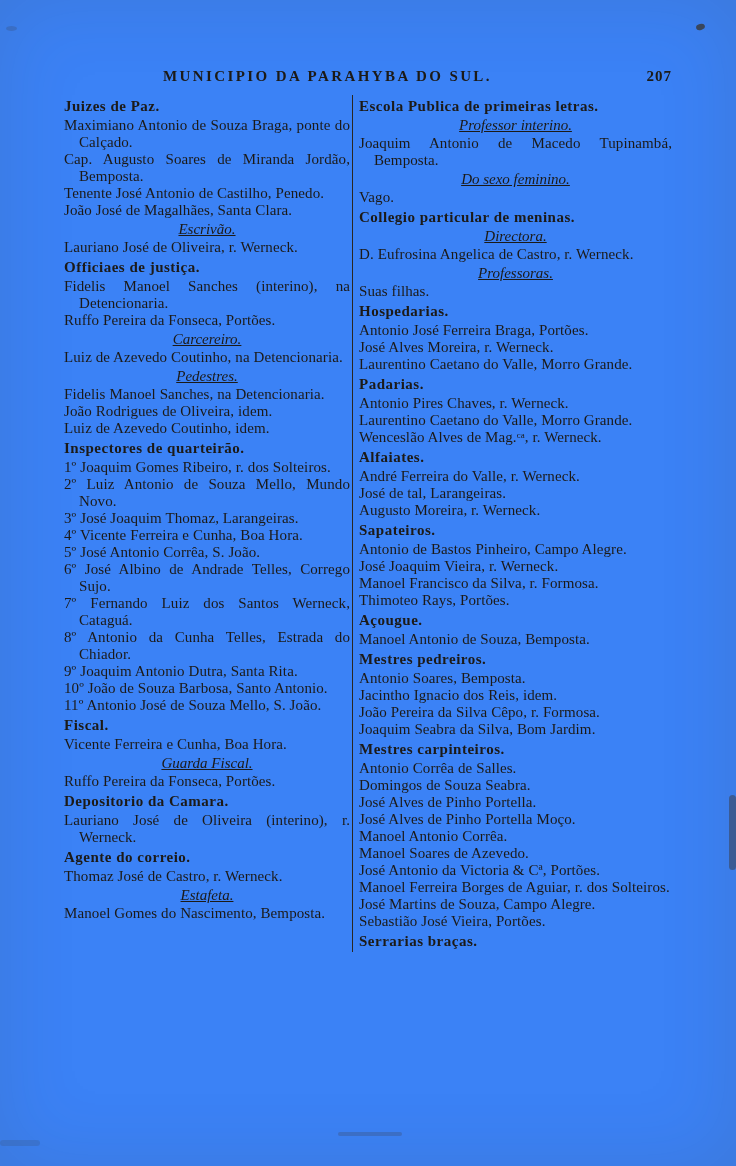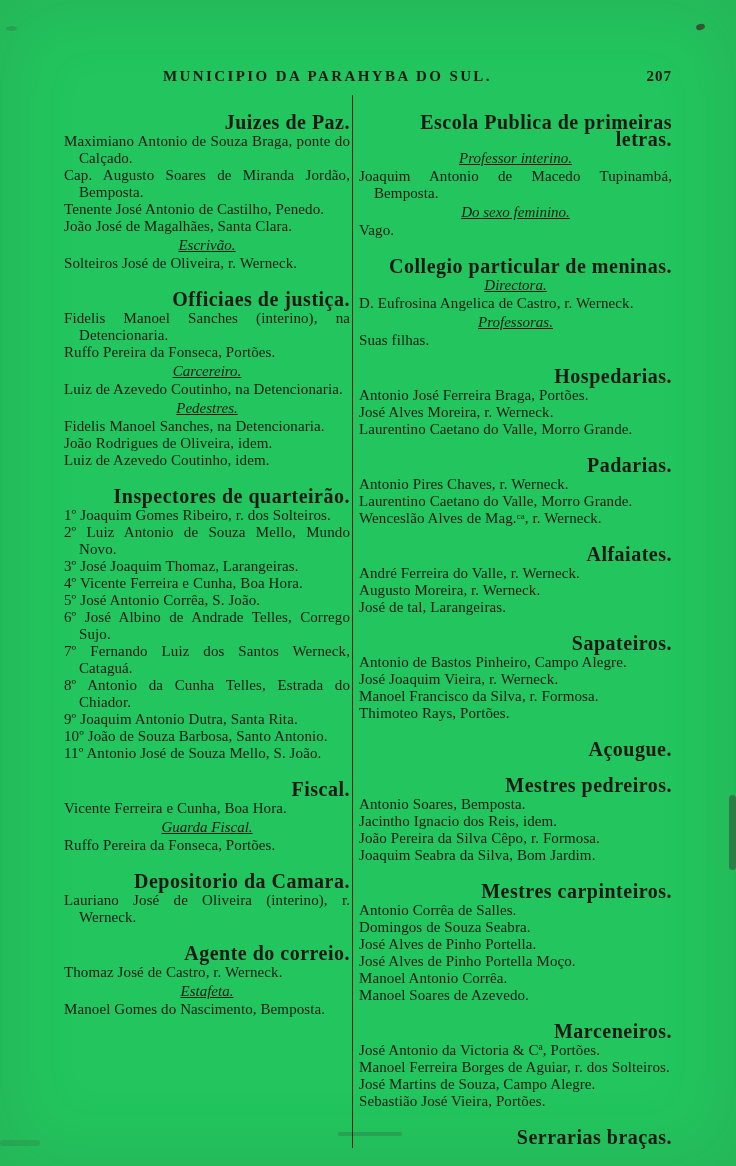--- a/index.html
+++ b/index.html
@@ -5,21 +5,21 @@
   html, body { margin: 0; padding: 0; }
   body {
     width: 736px; height: 1166px;
     background: #e8e5df;
     overflow: hidden;
     font-family: "Liberation Serif", "DejaVu Serif", serif;
   }
   .page {
     position: relative;
     width: 736px; height: 1166px;
-    background: #22c55e;
+    background: #3b82f6;
     box-shadow: inset 0 0 80px rgba(70, 62, 48, 0.14);
     color: #1c1a17;
   }
   .header {
     position: absolute;
     top: 68px; left: 64px; right: 64px;
     height: 22px;
   }
   .title {
     position: absolute; left: 99px; top: 0;
@@ -44,26 +44,26 @@
   .column.right { flex: 1; padding-left: 6px; box-sizing: border-box; }
   .entry {
     font-size: 15px;
     line-height: 17px;
     text-align: justify;
     padding-left: 15px;
     text-indent: -15px;
     letter-spacing: 0.1px;
   }
   .heading-bold {
-    font-size: 20px;
+    font-size: 15px;
     font-weight: bold;
-    text-align: right;
+    text-align: left;
     letter-spacing: 0.5px;
     line-height: 17px;
-    margin: 19px 0 2px;
+    margin: 3px 0 2px;
   }
   .heading-italic {
     font-size: 15px;
     font-style: italic;
     text-align: center;
     line-height: 17px;
     margin: 2px 0 1px;
     text-decoration: underline;
   }
   .artifact {
@@ -88,21 +88,21 @@
   </div>
 
   <div class="columns">
     <div class="column left" id="col-left">
         <div class="heading-bold">Juizes de Paz.</div>
         <div class="entry">Maximiano Antonio de Souza Braga, ponte do Calçado.</div>
         <div class="entry">Cap. Augusto Soares de Miranda Jordão, Bemposta.</div>
         <div class="entry">Tenente José Antonio de Castilho, Penedo.</div>
         <div class="entry">João José de Magalhães, Santa Clara.</div>
         <div class="heading-italic">Escrivão.</div>
-        <div class="entry">Solteiros José de Oliveira, r. Werneck.</div>
+        <div class="entry">Lauriano José de Oliveira, r. Werneck.</div>
         <div class="heading-bold">Officiaes de justiça.</div>
         <div class="entry">Fidelis Manoel Sanches (interino), na Detencionaria.</div>
         <div class="entry">Ruffo Pereira da Fonseca, Portões.</div>
         <div class="heading-italic">Carcereiro.</div>
         <div class="entry">Luiz de Azevedo Coutinho, na Detencionaria.</div>
         <div class="heading-italic">Pedestres.</div>
         <div class="entry">Fidelis Manoel Sanches, na Detencionaria.</div>
         <div class="entry">João Rodrigues de Oliveira, idem.</div>
         <div class="entry">Luiz de Azevedo Coutinho, idem.</div>
         <div class="heading-bold">Inspectores de quarteirão.</div>
@@ -143,41 +143,41 @@
         <div class="heading-bold">Hospedarias.</div>
         <div class="entry">Antonio José Ferreira Braga, Portões.</div>
         <div class="entry">José Alves Moreira, r. Werneck.</div>
         <div class="entry">Laurentino Caetano do Valle, Morro Grande.</div>
         <div class="heading-bold">Padarias.</div>
         <div class="entry">Antonio Pires Chaves, r. Werneck.</div>
         <div class="entry">Laurentino Caetano do Valle, Morro Grande.</div>
         <div class="entry">Wenceslão Alves de Mag.ᶜᵃ, r. Werneck.</div>
         <div class="heading-bold">Alfaiates.</div>
         <div class="entry">André Ferreira do Valle, r. Werneck.</div>
+        <div class="entry">José de tal, Larangeiras.</div>
         <div class="entry">Augusto Moreira, r. Werneck.</div>
-        <div class="entry">José de tal, Larangeiras.</div>
         <div class="heading-bold">Sapateiros.</div>
         <div class="entry">Antonio de Bastos Pinheiro, Campo Alegre.</div>
         <div class="entry">José Joaquim Vieira, r. Werneck.</div>
         <div class="entry">Manoel Francisco da Silva, r. Formosa.</div>
         <div class="entry">Thimoteo Rays, Portões.</div>
         <div class="heading-bold">Açougue.</div>
+        <div class="entry">Manoel Antonio de Souza, Bemposta.</div>
         <div class="heading-bold">Mestres pedreiros.</div>
         <div class="entry">Antonio Soares, Bemposta.</div>
         <div class="entry">Jacintho Ignacio dos Reis, idem.</div>
         <div class="entry">João Pereira da Silva Cêpo, r. Formosa.</div>
         <div class="entry">Joaquim Seabra da Silva, Bom Jardim.</div>
         <div class="heading-bold">Mestres carpinteiros.</div>
         <div class="entry">Antonio Corrêa de Salles.</div>
         <div class="entry">Domingos de Souza Seabra.</div>
         <div class="entry">José Alves de Pinho Portella.</div>
         <div class="entry">José Alves de Pinho Portella Moço.</div>
         <div class="entry">Manoel Antonio Corrêa.</div>
         <div class="entry">Manoel Soares de Azevedo.</div>
-        <div class="heading-bold">Marceneiros.</div>
         <div class="entry">José Antonio da Victoria &amp; Cª, Portões.</div>
         <div class="entry">Manoel Ferreira Borges de Aguiar, r. dos Solteiros.</div>
         <div class="entry">José Martins de Souza, Campo Alegre.</div>
         <div class="entry">Sebastião José Vieira, Portões.</div>
         <div class="heading-bold">Serrarias braças.</div>
       </div>
   </div>
 
   <div class="artifact a1"></div>
   <div class="artifact a2"></div>

